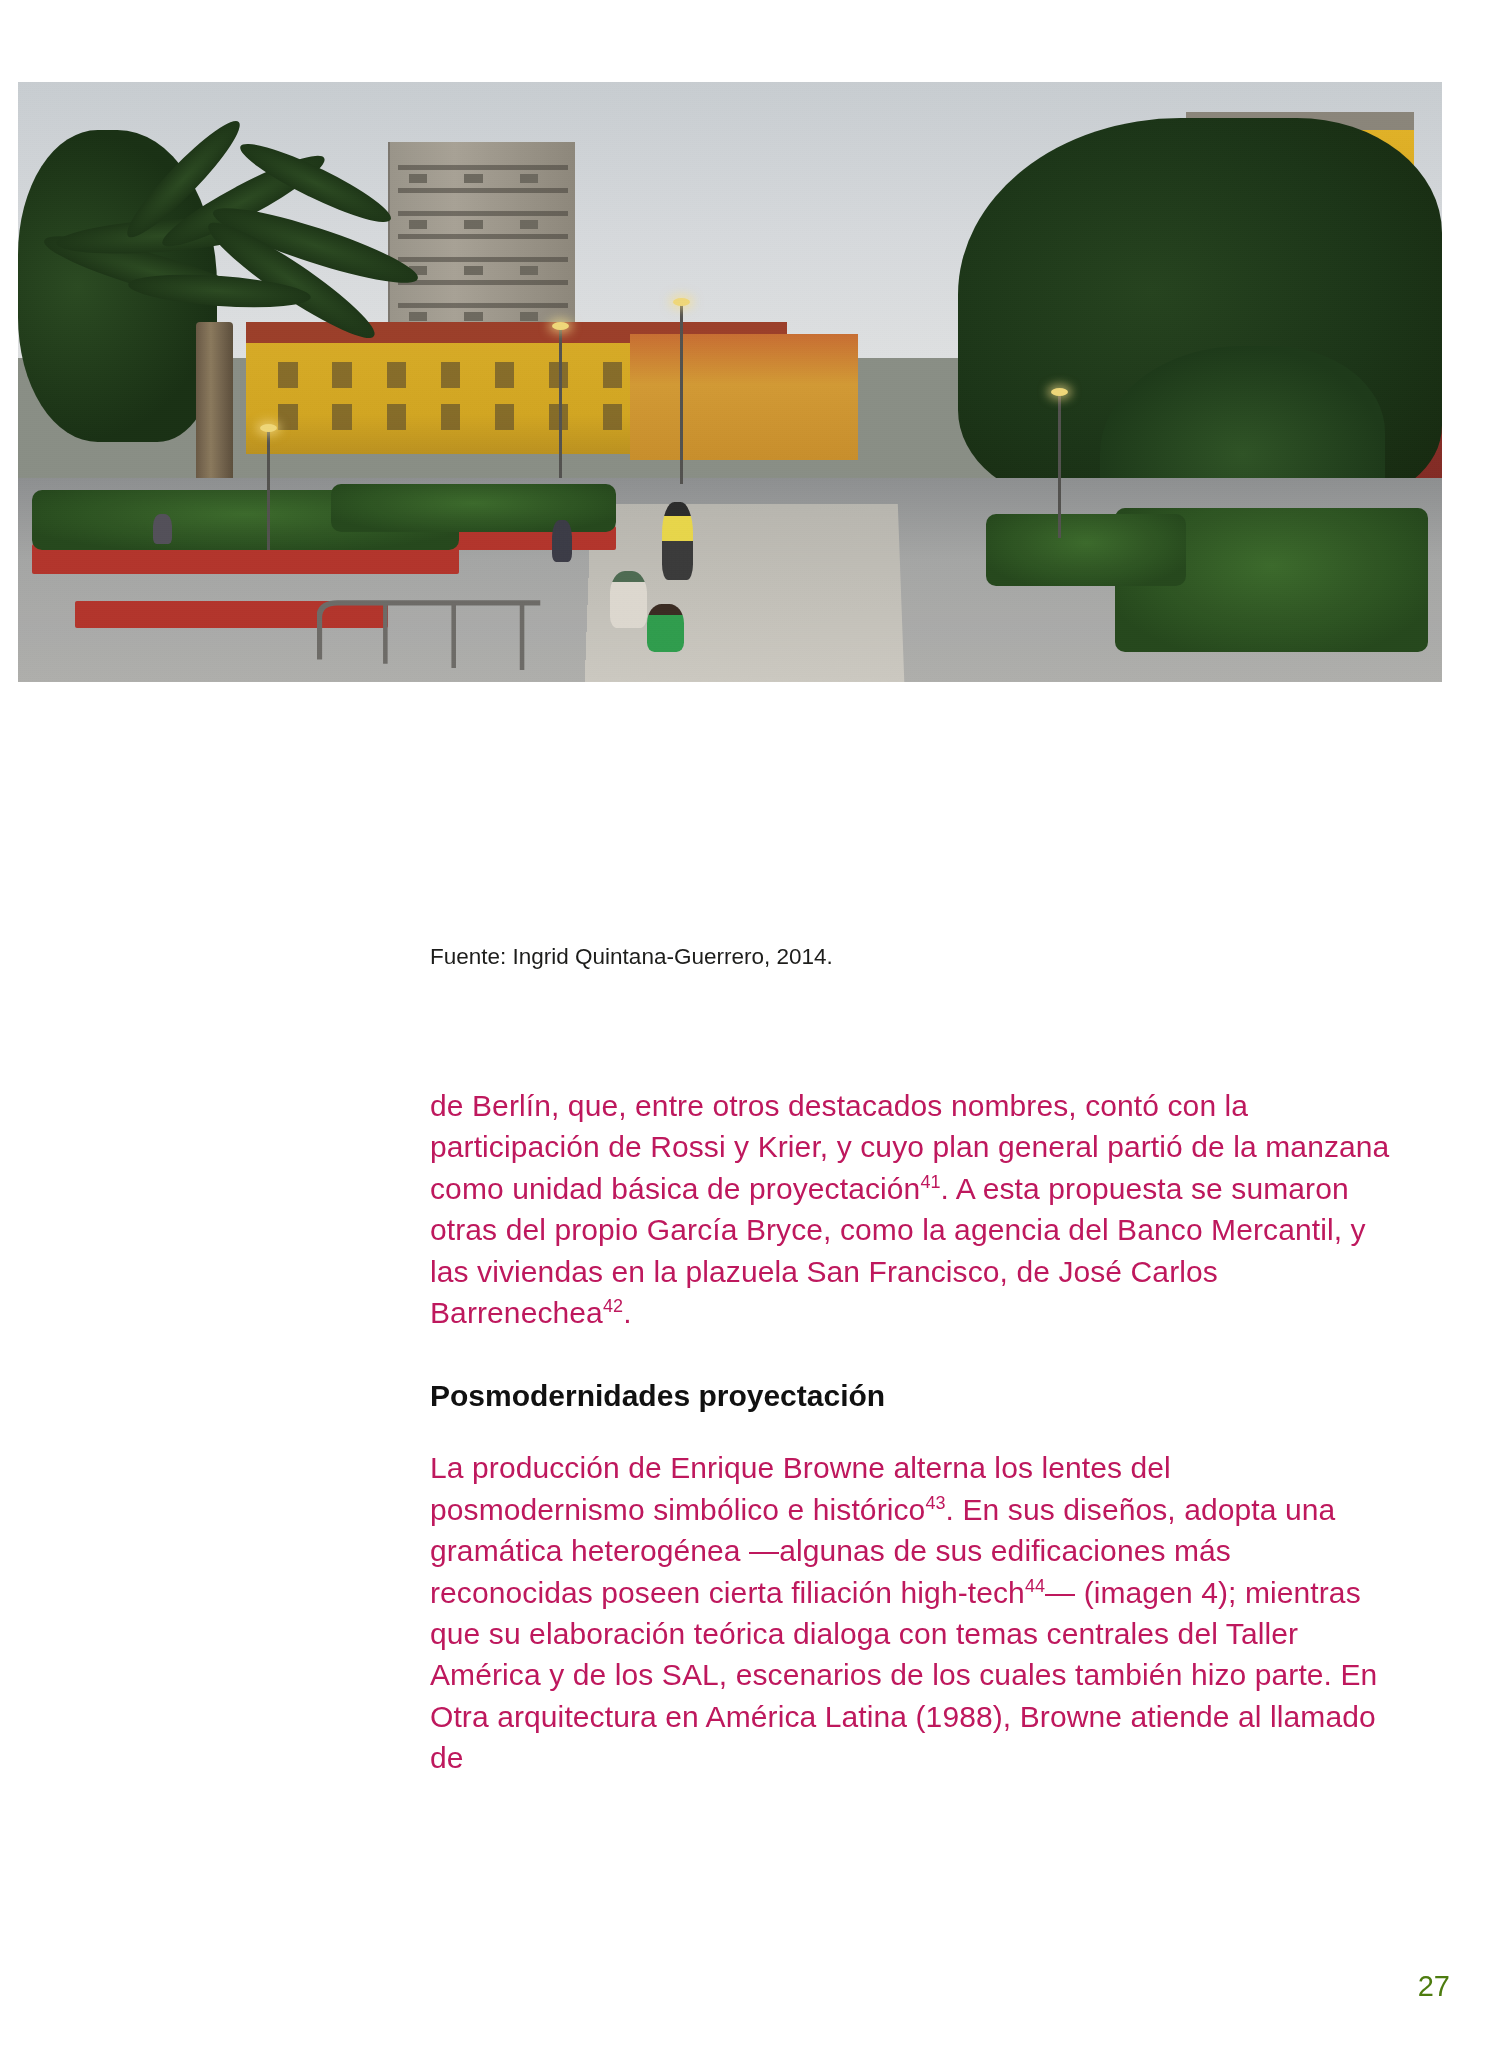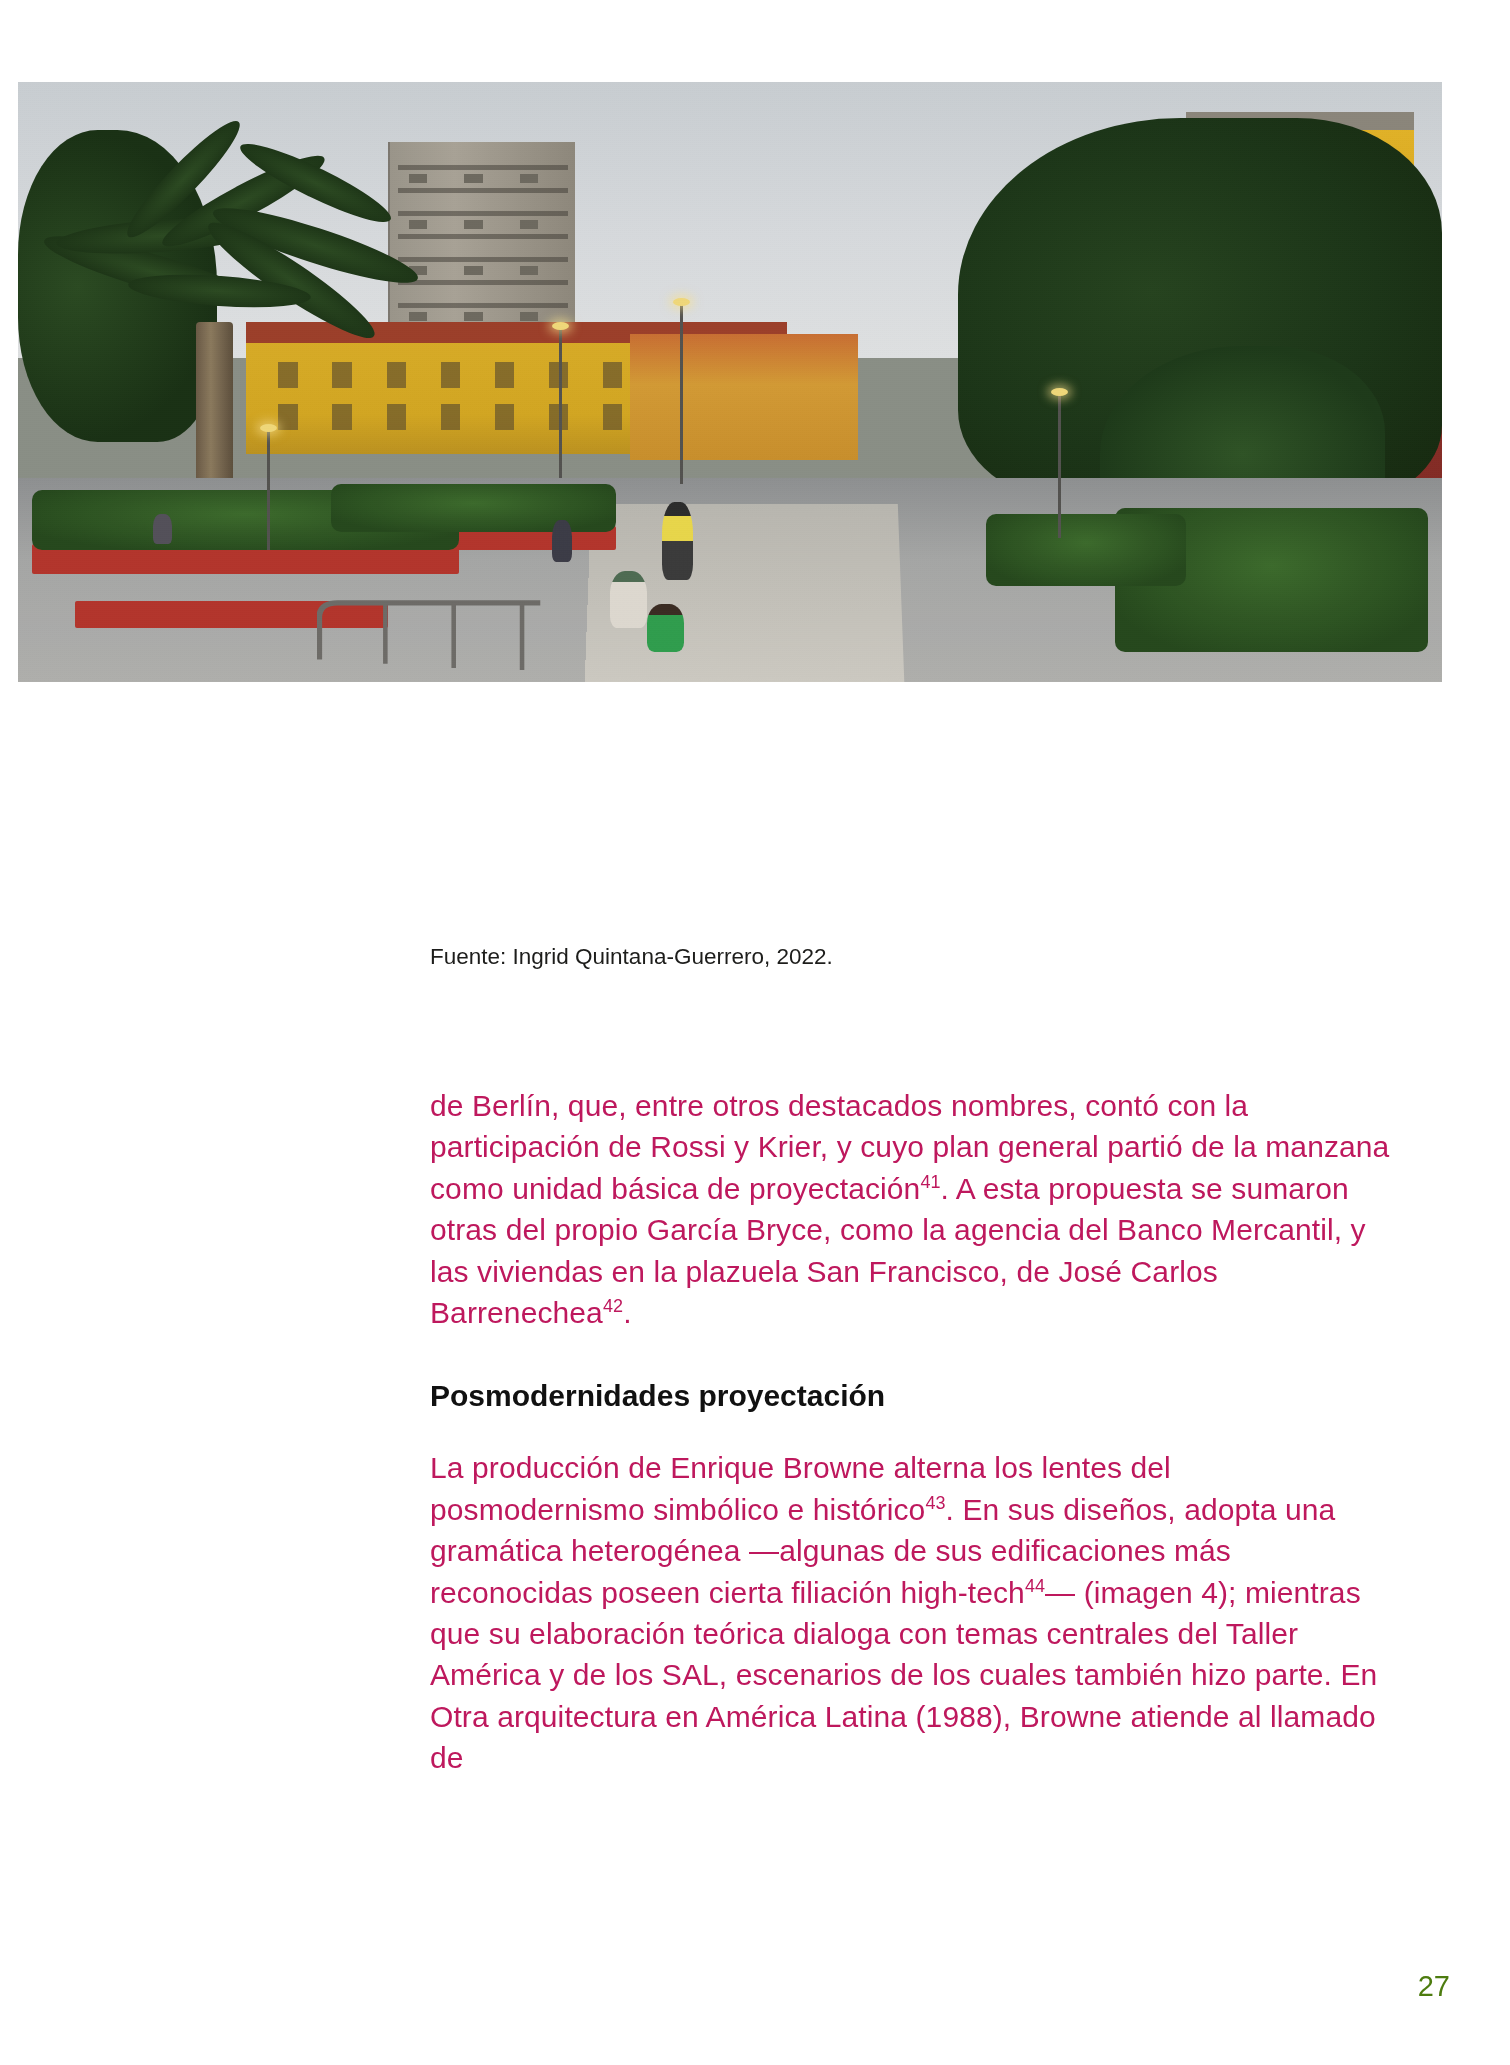--- a/index.html
+++ b/index.html
@@ -356,21 +356,21 @@
       <div class="person" style="left:41.6%;bottom:9%;width:2.6%;height:9.5%;background:linear-gradient(to bottom,#4e6b52 0 20%,#ddd8cf 20% 100%)"></div>
       <div class="person" style="left:44.2%;bottom:5%;width:2.6%;height:8%;background:linear-gradient(to bottom,#3a2b22 0 22%,#2f9d4d 22% 100%)"></div>
       <div class="person" style="left:37.5%;bottom:20%;width:1.4%;height:7%;background:#3b3b46"></div>
       <div class="person" style="left:9.5%;bottom:23%;width:1.3%;height:5%;background:#53505a"></div>
 
       <div class="figure-grain"></div>
     </div>
   </div>
 
   <div class="captions">
-    <div class="caption-col caption-right">Fuente: Ingrid Quintana-Guerrero, 2022.</div>
+    <div class="caption-col caption-right">Fuente: Ingrid Quintana-Guerrero, 2014.</div>
   </div>
 
   <div class="body">
 
     <p class="para"><span>de Berlín, que, entre otros destacados nombres, contó con la participación de Rossi y Krier, y cuyo plan general partió de la manzana como unidad básica de proyectación</span><sup>41</sup><span>. A esta propuesta se sumaron otras del propio García Bryce, como la agencia del Banco Mercantil, y las viviendas en la plazuela San Francisco, de José Carlos Barrenechea</span><sup>42</sup><span>.</span></p>
 
     <h2 class="h2">Posmodernidades proyectación</h2>
 
     <p class="para"><span>La producción de Enrique Browne alterna los lentes del posmodernismo simbólico e histórico</span><sup>43</sup><span>. En sus diseños, adopta una gramática heterogénea —algunas de sus edificaciones más reconocidas poseen cierta filiación </span><span class="it">high-tech</span><sup>44</sup><span>— (imagen 4); mientras que su elaboración teórica dialoga con temas centrales del Taller América y de los SAL, escenarios de los cuales también hizo parte. En </span><span class="it">Otra arquitectura en América Latina</span><span> (1988), Browne atiende al llamado de</span></p>
 

